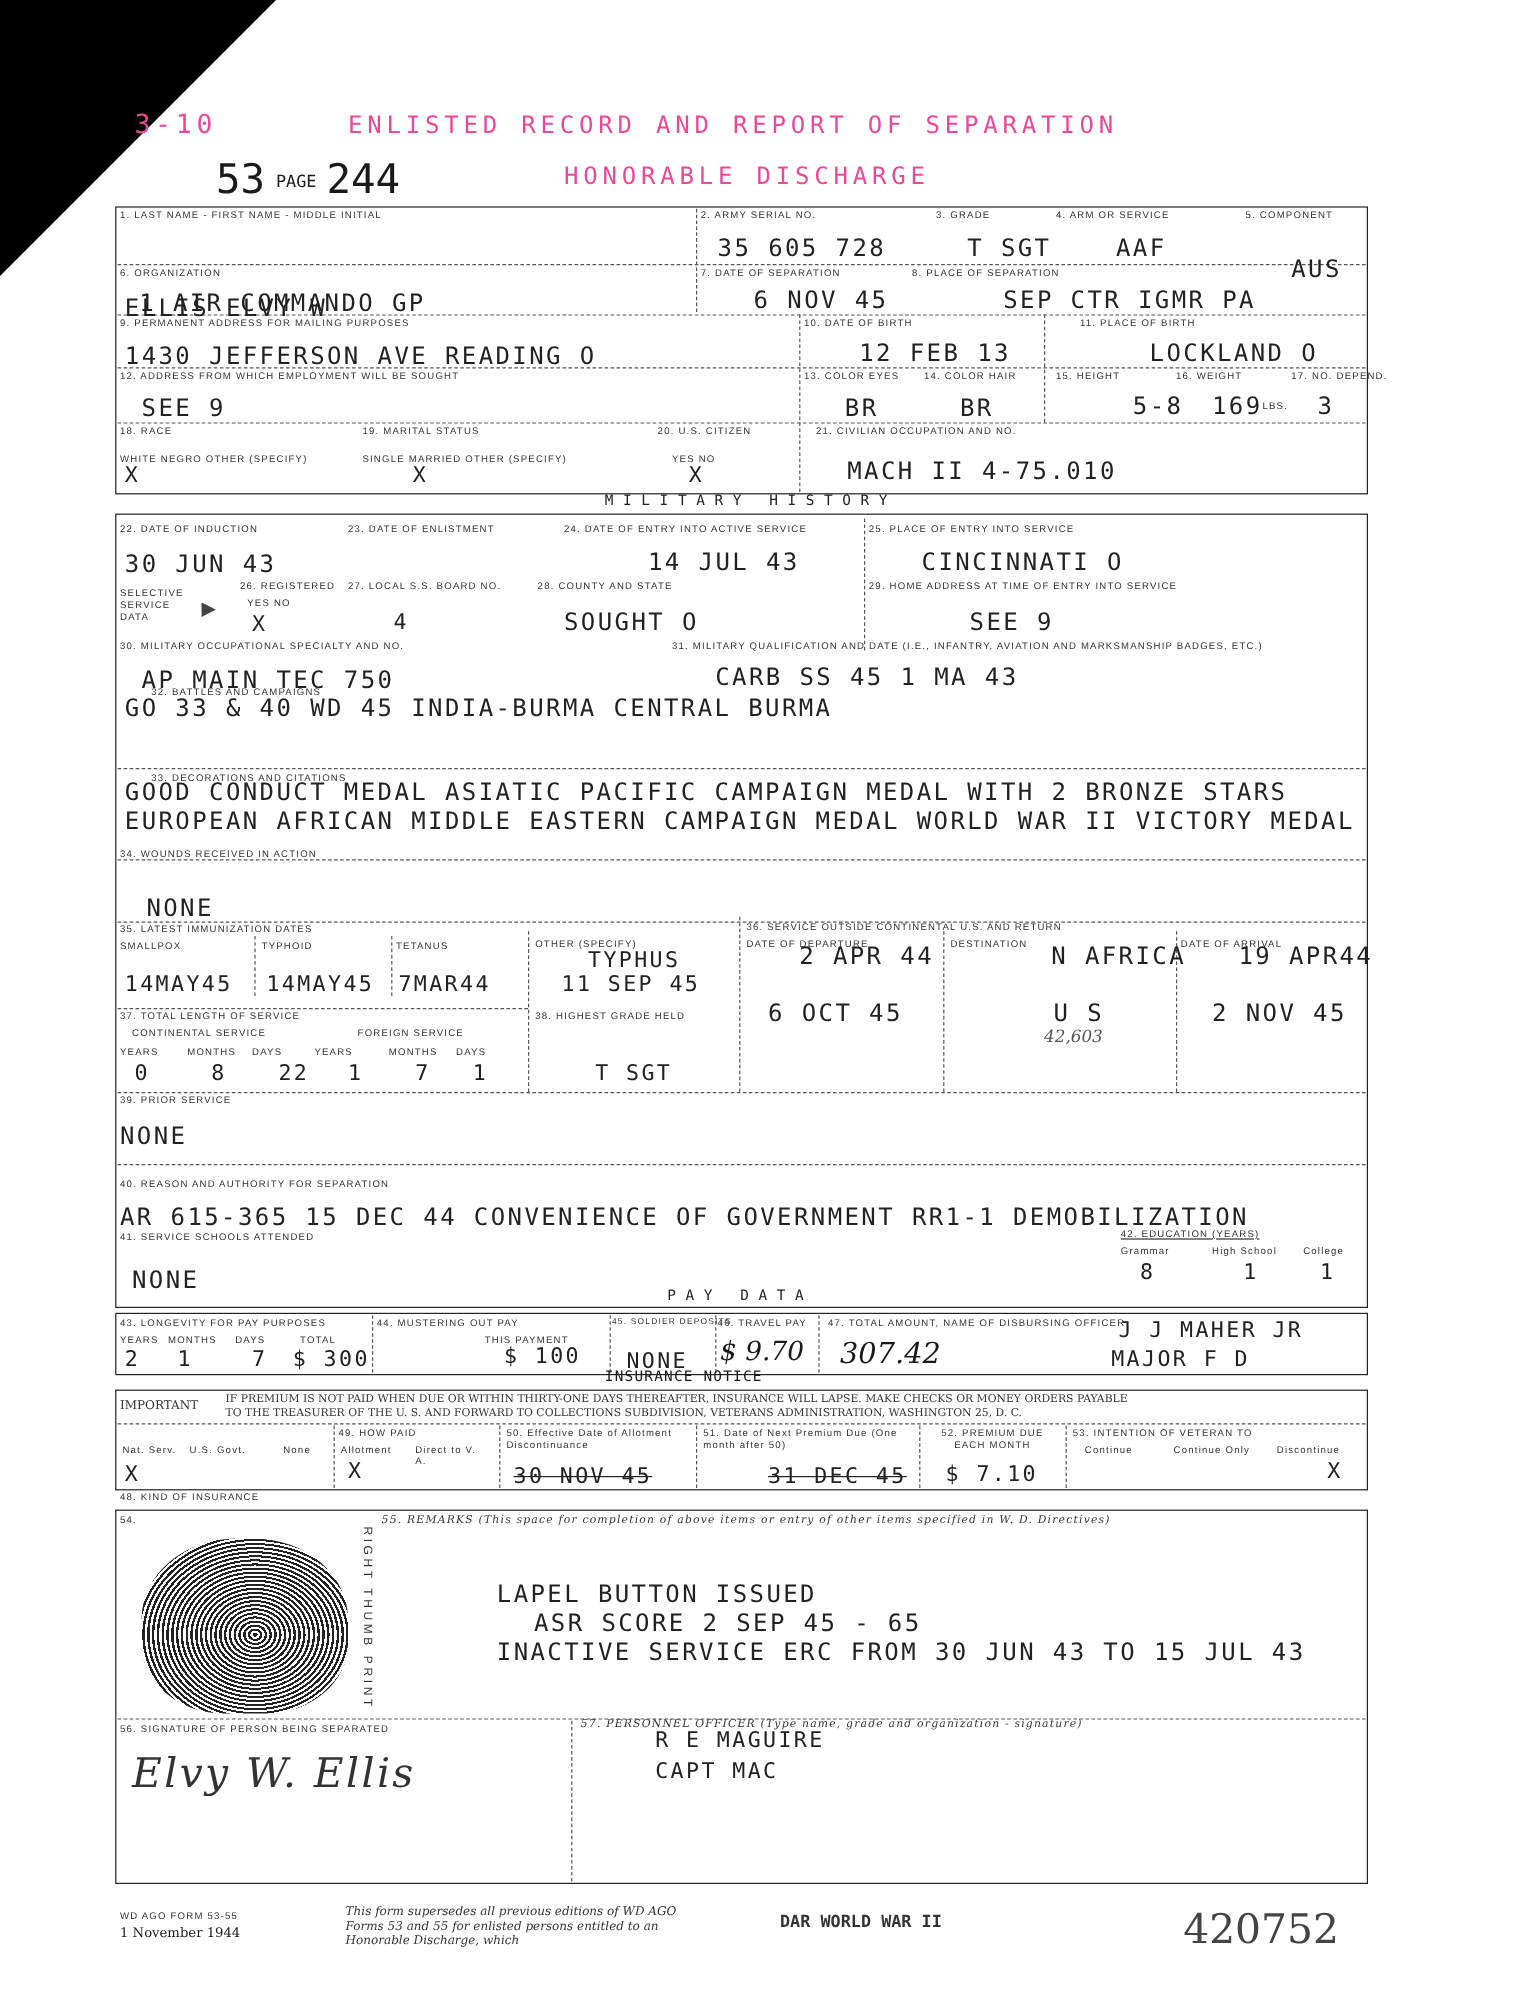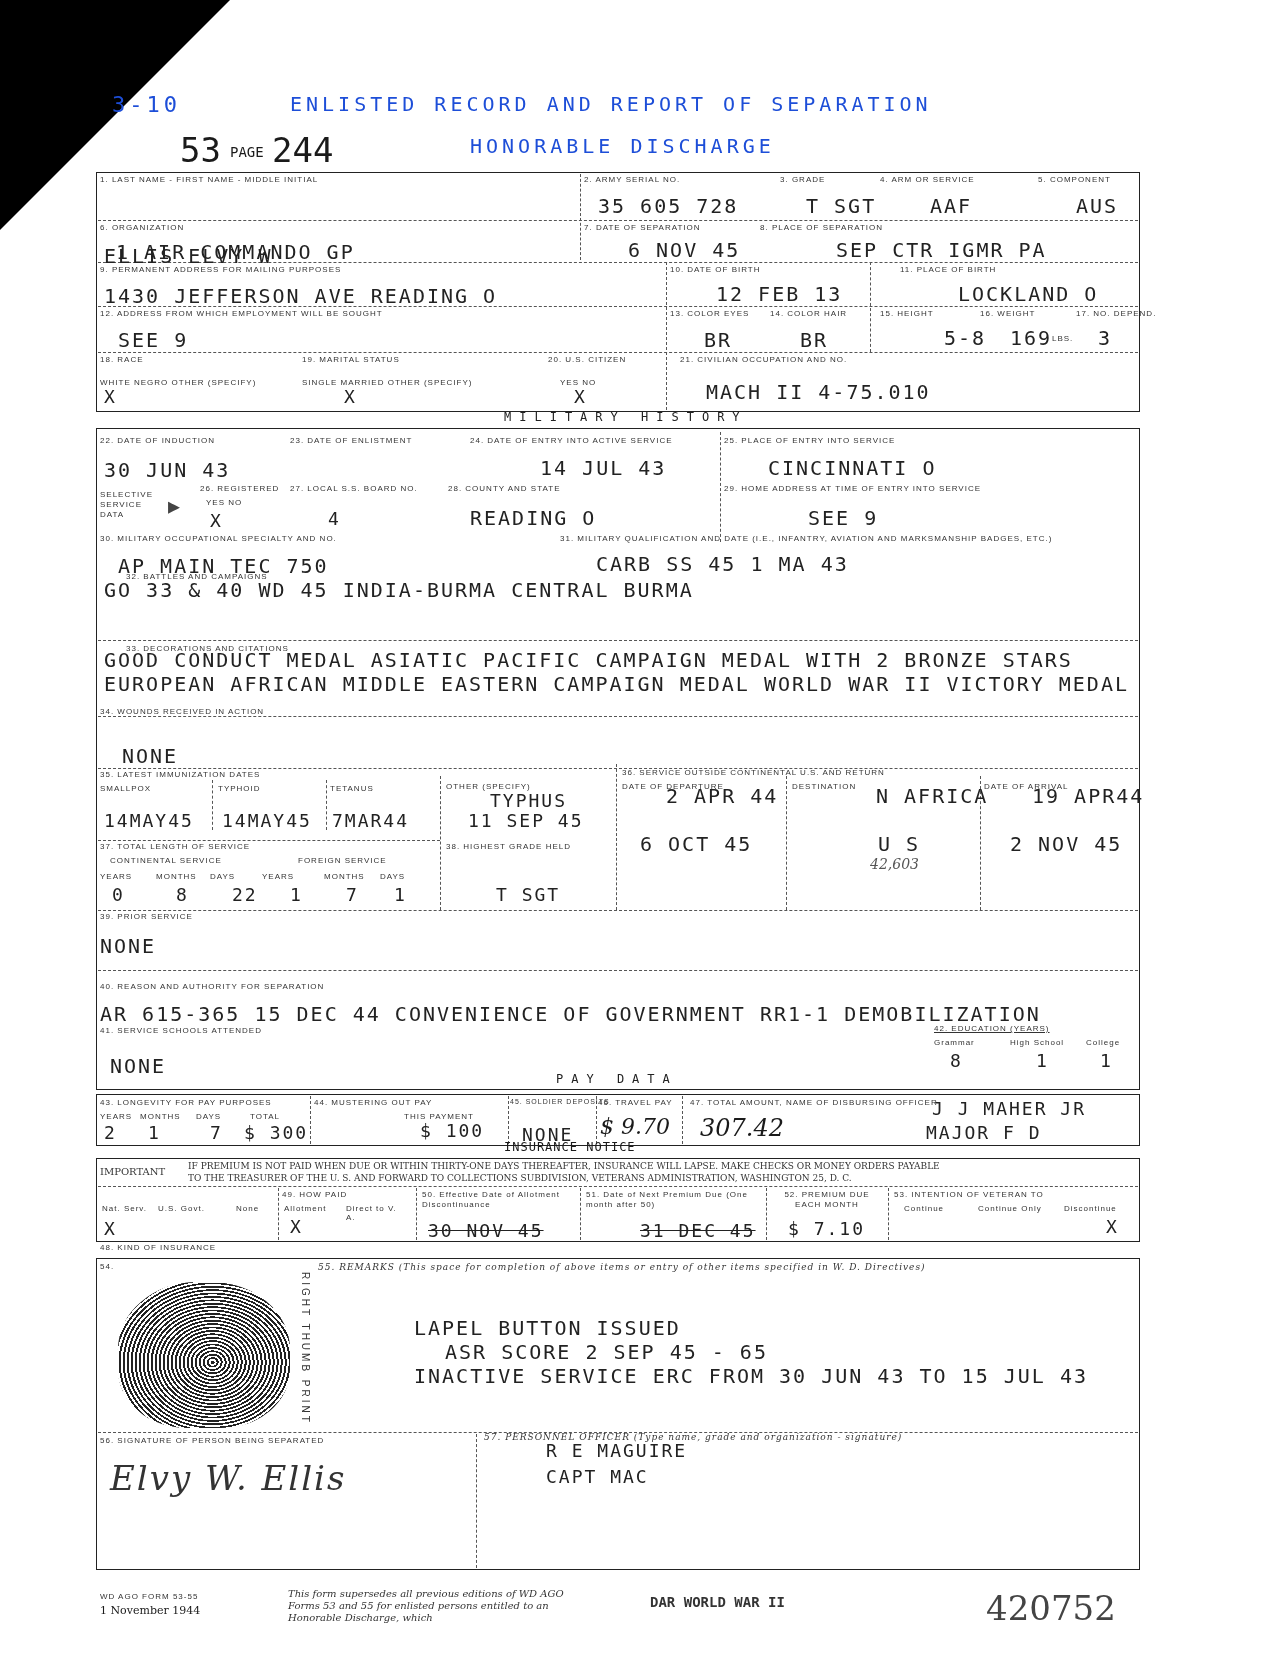--- a/index.html
+++ b/index.html
@@ -1,19 +1,19 @@
 <!DOCTYPE html>
 <html><head>
 <meta charset="utf-8">
 <style>
   html,body{margin:0;padding:0;background:#fff;}
   body{width:1276px;height:1658px;position:relative;overflow:hidden;font-family:"Liberation Mono","DejaVu Sans Mono",monospace;color:#1a1a1a;}
   .corner{position:absolute;left:0;top:0;width:0;height:0;border-top:230px solid #000;border-right:230px solid transparent;}
   .abs{position:absolute;}
-  .hdr{font-family:"DejaVu Sans Mono",monospace;letter-spacing:4px;color:#1d4ed8;}
+  .hdr{font-family:"DejaVu Sans Mono",monospace;letter-spacing:4px;color:#ec4899;}
   .lbl{position:absolute;font-family:"Liberation Sans",sans-serif;font-size:8px;letter-spacing:1px;color:#333;text-transform:uppercase;white-space:nowrap;}
   .val{position:absolute;font-family:"DejaVu Sans Mono",monospace;font-size:20px;letter-spacing:2px;color:#222;white-space:nowrap;font-weight:300;}
   .val.sm{font-size:18px;}
   .box{position:absolute;border:1.5px solid #222;}
   .hld{position:absolute;height:0;border-top:1px dashed #555;}
   .vl{position:absolute;width:0;border-left:1px dashed #555;}
   .sec{position:absolute;font-family:"DejaVu Sans Mono",monospace;font-size:12px;letter-spacing:8px;color:#222;}
   .sig{position:absolute;font-family:"DejaVu Serif",serif;font-style:italic;font-size:34px;color:#333;letter-spacing:2px;}
   .thumb{position:absolute;border-radius:46% 46% 40% 40%;background:repeating-radial-gradient(ellipse at 55% 55%,#222 0 2px,#fff 2px 4px);}
   .small-serif{position:absolute;font-family:"DejaVu Serif",serif;font-size:10px;color:#333;line-height:12px;}
@@ -41,21 +41,21 @@
 
 <div class="lbl" style="left:100px;top:175px;">1. LAST NAME - FIRST NAME - MIDDLE INITIAL</div>
 <div class="lbl" style="left:584px;top:175px;">2. ARMY SERIAL NO.</div>
 <div class="lbl" style="left:780px;top:175px;">3. GRADE</div>
 <div class="lbl" style="left:880px;top:175px;">4. ARM OR SERVICE</div>
 <div class="lbl" style="left:1038px;top:175px;">5. COMPONENT</div>
 <div class="val" style="left:104px;top:196px;margin-top:48px;">ELLIS ELVY W</div>
 <div class="val" style="left:598px;top:194px;">35 605 728</div>
 <div class="val" style="left:806px;top:194px;">T SGT</div>
 <div class="val" style="left:930px;top:194px;">AAF</div>
-<div class="val" style="left:1076px;top:194px;">AUS</div>
+<div class="val" style="left:1076px;top:212px;">AUS</div>
 
 <div class="lbl" style="left:100px;top:223px;">6. ORGANIZATION</div>
 <div class="lbl" style="left:584px;top:223px;">7. DATE OF SEPARATION</div>
 <div class="lbl" style="left:760px;top:223px;">8. PLACE OF SEPARATION</div>
 <div class="val" style="left:116px;top:240px;">1 AIR COMMANDO GP</div>
 <div class="val" style="left:628px;top:238px;">6 NOV 45</div>
 <div class="val" style="left:836px;top:238px;">SEP CTR IGMR PA</div>
 
 <div class="lbl" style="left:100px;top:265px;">9. PERMANENT ADDRESS FOR MAILING PURPOSES</div>
 <div class="lbl" style="left:670px;top:265px;">10. DATE OF BIRTH</div>
@@ -104,21 +104,21 @@
 
 <div class="lbl" style="left:100px;top:490px;width:56px;white-space:normal;line-height:10px;">SELECTIVE SERVICE DATA</div>
 <div class="abs" style="left:168px;top:494px;font-size:20px;color:#444;">▶</div>
 <div class="lbl" style="left:200px;top:484px;">26. REGISTERED</div>
 <div class="lbl" style="left:206px;top:498px;">YES  NO</div>
 <div class="lbl" style="left:290px;top:484px;">27. LOCAL S.S. BOARD NO.</div>
 <div class="lbl" style="left:448px;top:484px;">28. COUNTY AND STATE</div>
 <div class="lbl" style="left:724px;top:484px;">29. HOME ADDRESS AT TIME OF ENTRY INTO SERVICE</div>
 <div class="val sm" style="left:210px;top:510px;">X</div>
 <div class="val sm" style="left:328px;top:508px;">4</div>
-<div class="val" style="left:470px;top:506px;">READING O</div>
+<div class="val" style="left:470px;top:506px;">SOUGHT O</div>
 <div class="val" style="left:808px;top:506px;">SEE 9</div>
 
 <div class="lbl" style="left:100px;top:534px;">30. MILITARY OCCUPATIONAL SPECIALTY AND NO.</div>
 <div class="lbl" style="left:560px;top:534px;">31. MILITARY QUALIFICATION AND DATE (i.e., infantry, aviation and marksmanship badges, etc.)</div>
 <div class="val" style="left:118px;top:554px;">AP MAIN TEC 750</div>
 <div class="val" style="left:596px;top:552px;">CARB SS 45 1 MA 43</div>
 <div class="lbl" style="left:126px;top:572px;">32. BATTLES AND CAMPAIGNS</div>
 <div class="val" style="left:104px;top:578px;">GO 33 &amp; 40 WD 45  INDIA-BURMA CENTRAL BURMA</div>
 
 <div class="hld" style="left:98px;top:640px;width:1040px;"></div>

